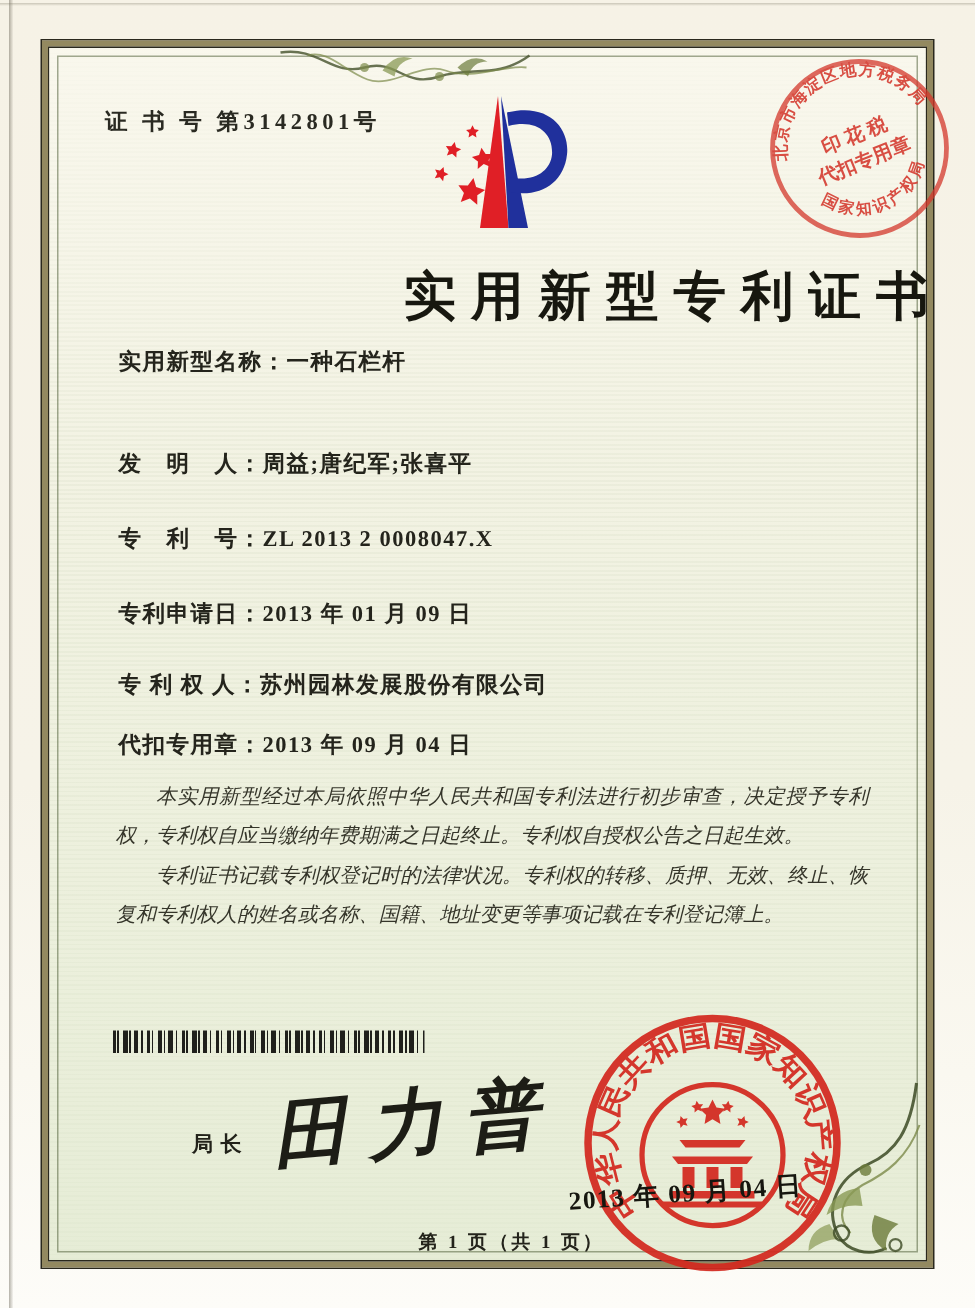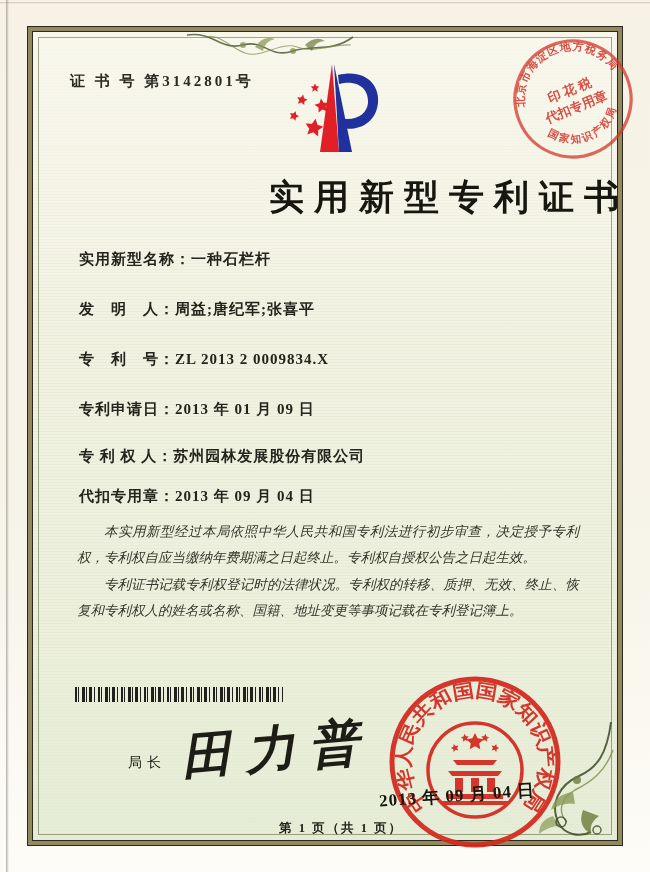--- a/index.html
+++ b/index.html
@@ -28,21 +28,21 @@
   .fields{position:absolute;left:46px;top:0;width:510px;}
   .field-row{position:absolute;left:0;font-size:15px;color:#24241c;font-weight:bold;letter-spacing:1px;white-space:nowrap;}
   .field-row .val{font-weight:bold;}
   .body-text{position:absolute;left:44px;top:486px;width:502px;color:#35352a;
     font-family:"DejaVu Serif",serif;font-style:italic;font-size:13.5px;line-height:1.95;text-align:justify;}
   .body-text p{margin:0;text-indent:2em;}
   .barcode{position:absolute;left:42px;top:655px;width:208px;height:15px;background:
     repeating-linear-gradient(90deg,#20201c 0 2px,transparent 2px 3px,#20201c 3px 4px,transparent 4px 7px,
     #20201c 7px 10px,transparent 10px 11px,#20201c 11px 12px,transparent 12px 14px,
     #20201c 14px 17px,transparent 17px 19px,#20201c 19px 20px,transparent 20px 23px);}
-  .sig-label{position:absolute;left:95px;top:722px;font-size:14px;letter-spacing:5px;color:#22221a;font-weight:normal;}
+  .sig-label{position:absolute;left:95px;top:722px;font-size:14px;letter-spacing:5px;color:#22221a;font-weight:bold;}
   .sig-name{position:absolute;left:148px;top:684px;font-size:50px;font-weight:bold;font-style:italic;
     font-family:"DejaVu Serif",serif;color:#1d1d16;letter-spacing:14px;transform:rotate(-5deg);}
   .seal{position:absolute;left:352px;top:640px;z-index:5;opacity:.93;}
   .seal-date{position:absolute;left:334px;top:752px;width:180px;text-align:center;z-index:7;
     font-size:17px;font-weight:bold;color:#16160f;letter-spacing:1px;transform:rotate(-4deg);}
   .footer{position:absolute;left:0;bottom:3px;width:100%;text-align:center;font-size:12.5px;
     letter-spacing:2px;color:#23231b;font-weight:bold;padding-left:16px;}
   .flourish-top{position:absolute;left:152px;top:-3px;pointer-events:none;}
   .flourish-br{position:absolute;right:0;bottom:-2px;pointer-events:none;}
 </style>
@@ -103,28 +103,28 @@
       <text font-size="10.5" font-weight="bold" fill="#d4372c" letter-spacing="2">
         <textPath href="#taxBot" startOffset="50%" text-anchor="middle">国家知识产权局</textPath>
       </text>
       <text x="63" y="58" text-anchor="middle" font-size="13" font-weight="bold" fill="#d4372c">印 花 税</text>
       <text x="63" y="76" text-anchor="middle" font-size="13" font-weight="bold" fill="#d4372c">代扣专用章</text>
     </svg>
 
     <div class="title">实用新型专利证书</div>
 
     <div class="fields">
-      <div class="field-row" style="top:218px">
+      <div class="field-row" style="top:200px">
         <span>实用新型名称：</span><span class="val">一种石栏杆</span>
       </div>
       <div class="field-row" style="top:268px">
         <span>发　明　人：</span><span class="val">周益;唐纪军;张喜平</span>
       </div>
       <div class="field-row" style="top:318px">
-        <span>专　利　号：</span><span class="val">ZL 2013 2 0009834.X</span>
+        <span>专　利　号：</span><span class="val">ZL 2013 2 0008047.X</span>
       </div>
       <div class="field-row" style="top:368px">
         <span>专利申请日：</span><span class="val">2013 年 01 月 09 日</span>
       </div>
       <div class="field-row" style="top:415px">
         <span>专 利 权 人：</span><span class="val">苏州园林发展股份有限公司</span>
       </div>
       <div class="field-row" style="top:455px">
         <span>代扣专用章：</span><span class="val">2013 年 09 月 04 日</span>
       </div>

